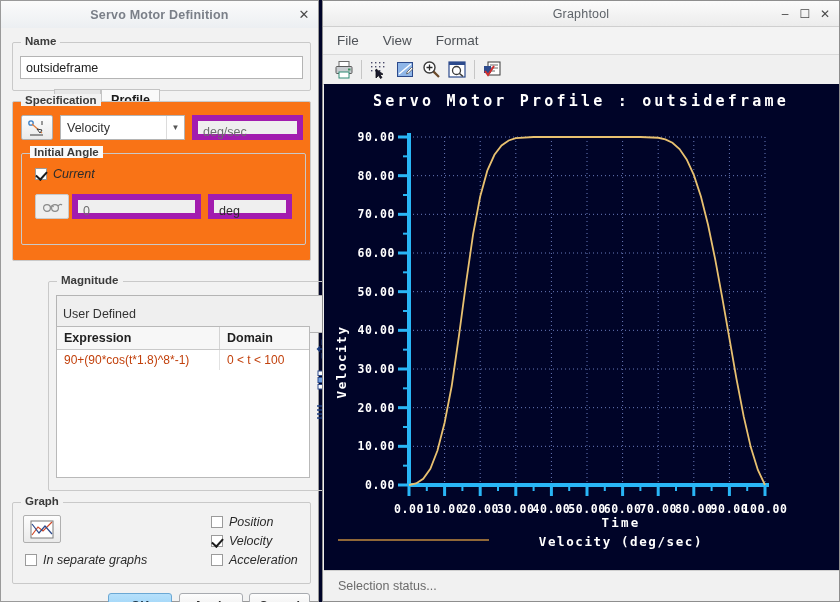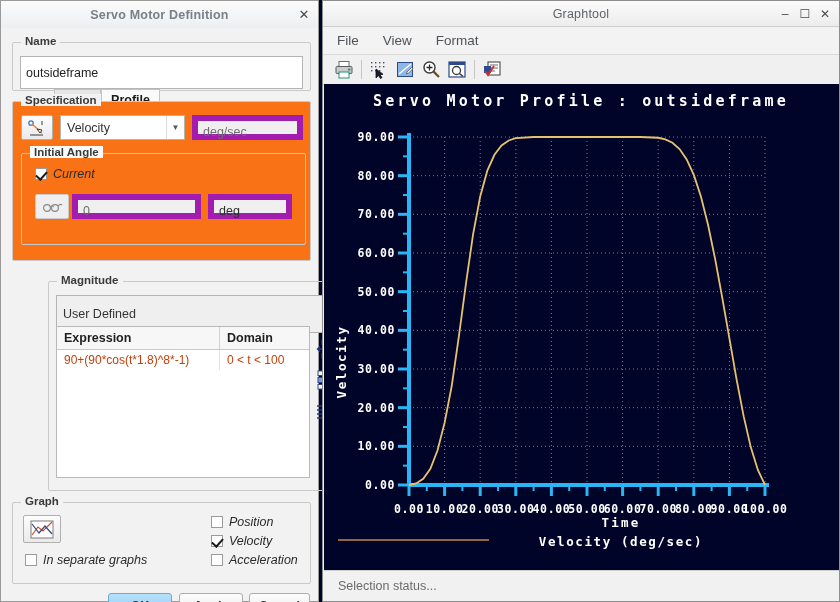--- a/index.html
+++ b/index.html
@@ -159,21 +159,21 @@
   <div class="dlg">
     <div class="dlg-title">
       <span class="dlg-title-text">Servo Motor Definition</span>
       <span class="dlg-close">✕</span>
     </div>
 
     <div class="dlg-body">
 
       <div class="group" style="left:11px;top:14px;width:297px;height:47px;">
         <span class="group-label">Name</span>
-        <input class="txtfield" style="position: absolute; left: 7px; top: 13px; width: 283px; height: 33px;" value="outsideframe">
+        <input class="txtfield" style="position: absolute; left: 7px; top: 13px; width: 283px; height: 23px;" value="outsideframe">
       </div>
 
       <div class="tabs">
         <div class="tab">Type</div>
         <div class="tab active">Profile</div>
       </div>
 
       <div class="group" style="left:11px;top:73px;width:297px;height:158px;background:#f97316;">
         <span class="group-label" style="background:#f2f2f2;">Specification</span>
 

